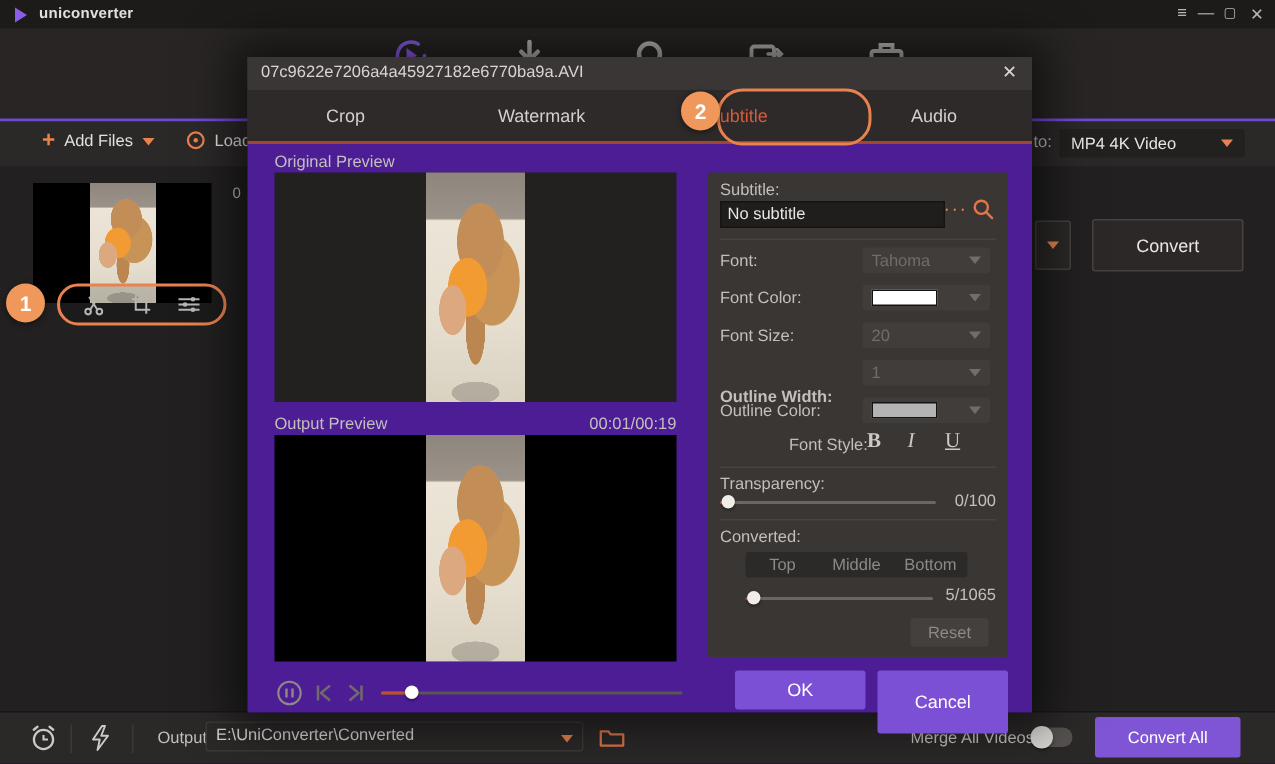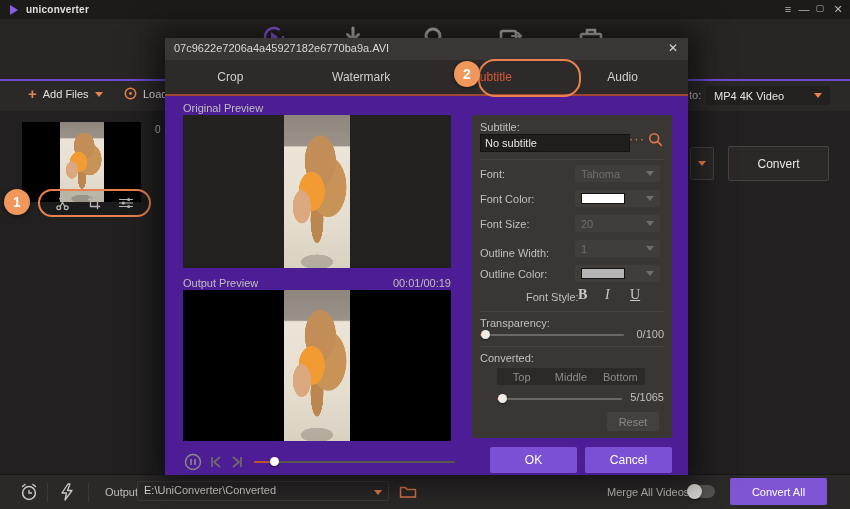--- a/index.html
+++ b/index.html
@@ -220,21 +220,21 @@
         <span class="swatch" style="background:#fff;"></span>
         <span class="caret gray"></span>
       </div>
 
       <span class="abs lbl" style="left:8px;top:103px;">Font Size:</span>
       <div class="select" style="left:103px;top:100px;width:73px;">
         <span>20</span>
         <span class="caret gray"></span>
       </div>
 
-      <span class="abs lbl" style="left:8px;top:132px;">Outline Width:</span>
+      <span class="abs lbl" style="left:8px;top:144px;font-weight:bold;">Outline Width:</span>
       <div class="select" style="left:103px;top:125px;width:73px;">
         <span>1</span>
         <span class="caret gray"></span>
       </div>
 
       <span class="abs lbl" style="left:8px;top:153px;">Outline Color:</span>
       <div class="select" style="left:103px;top:150px;width:73px;">
         <span class="swatch" style="background:#b4b4b4;"></span>
         <span class="caret gray"></span>
       </div>
@@ -264,21 +264,21 @@
       <div class="abs slider-track" style="left:25px;top:283px;width:125px;">
         <div class="slider-fill" style="width:5px;"></div>
         <div class="slider-knob" style="left:1px;"></div>
       </div>
       <span class="abs lbl" style="right:8px;top:276px;">5/1065</span>
 
       <div class="abs" style="left:135px;top:297px;width:52px;height:19px;background:#434039;background:#44403d;border-radius:2px;display:flex;align-items:center;justify-content:center;font-size:11px;color:#8d8a86;cursor:pointer;">Reset</div>
     </div>
 
     <div class="abs btn-purple" style="left:325px;top:409px;width:87px;height:26px;">OK</div>
-    <div class="abs btn-purple" style="left:420px;top:409px;width:87px;height:26px;">Cancel</div>
+    <div class="abs btn-purple" style="left:420px;top:409px;width:87px;height:42px;">Cancel</div>
   </div>
 
   <div id="bottombar">
     <svg class="abs" style="left:19px;top:7px;" width="20" height="20" viewBox="0 0 20 20">
       <circle cx="10" cy="11" r="6.4" fill="none" stroke="#ccc9c6" stroke-width="1.5"></circle>
       <path d="M10 8 V11 H13" fill="none" stroke="#ccc9c6" stroke-width="1.4"></path>
       <path d="M3.5 4.5 L6 2.5 M16.5 4.5 L14 2.5" stroke="#ccc9c6" stroke-width="1.5" stroke-linecap="round"></path>
     </svg>
     <div class="vsep" style="left:47px;"></div>
     <svg class="abs" style="left:59px;top:8px;" width="16" height="18" viewBox="0 0 16 18">

